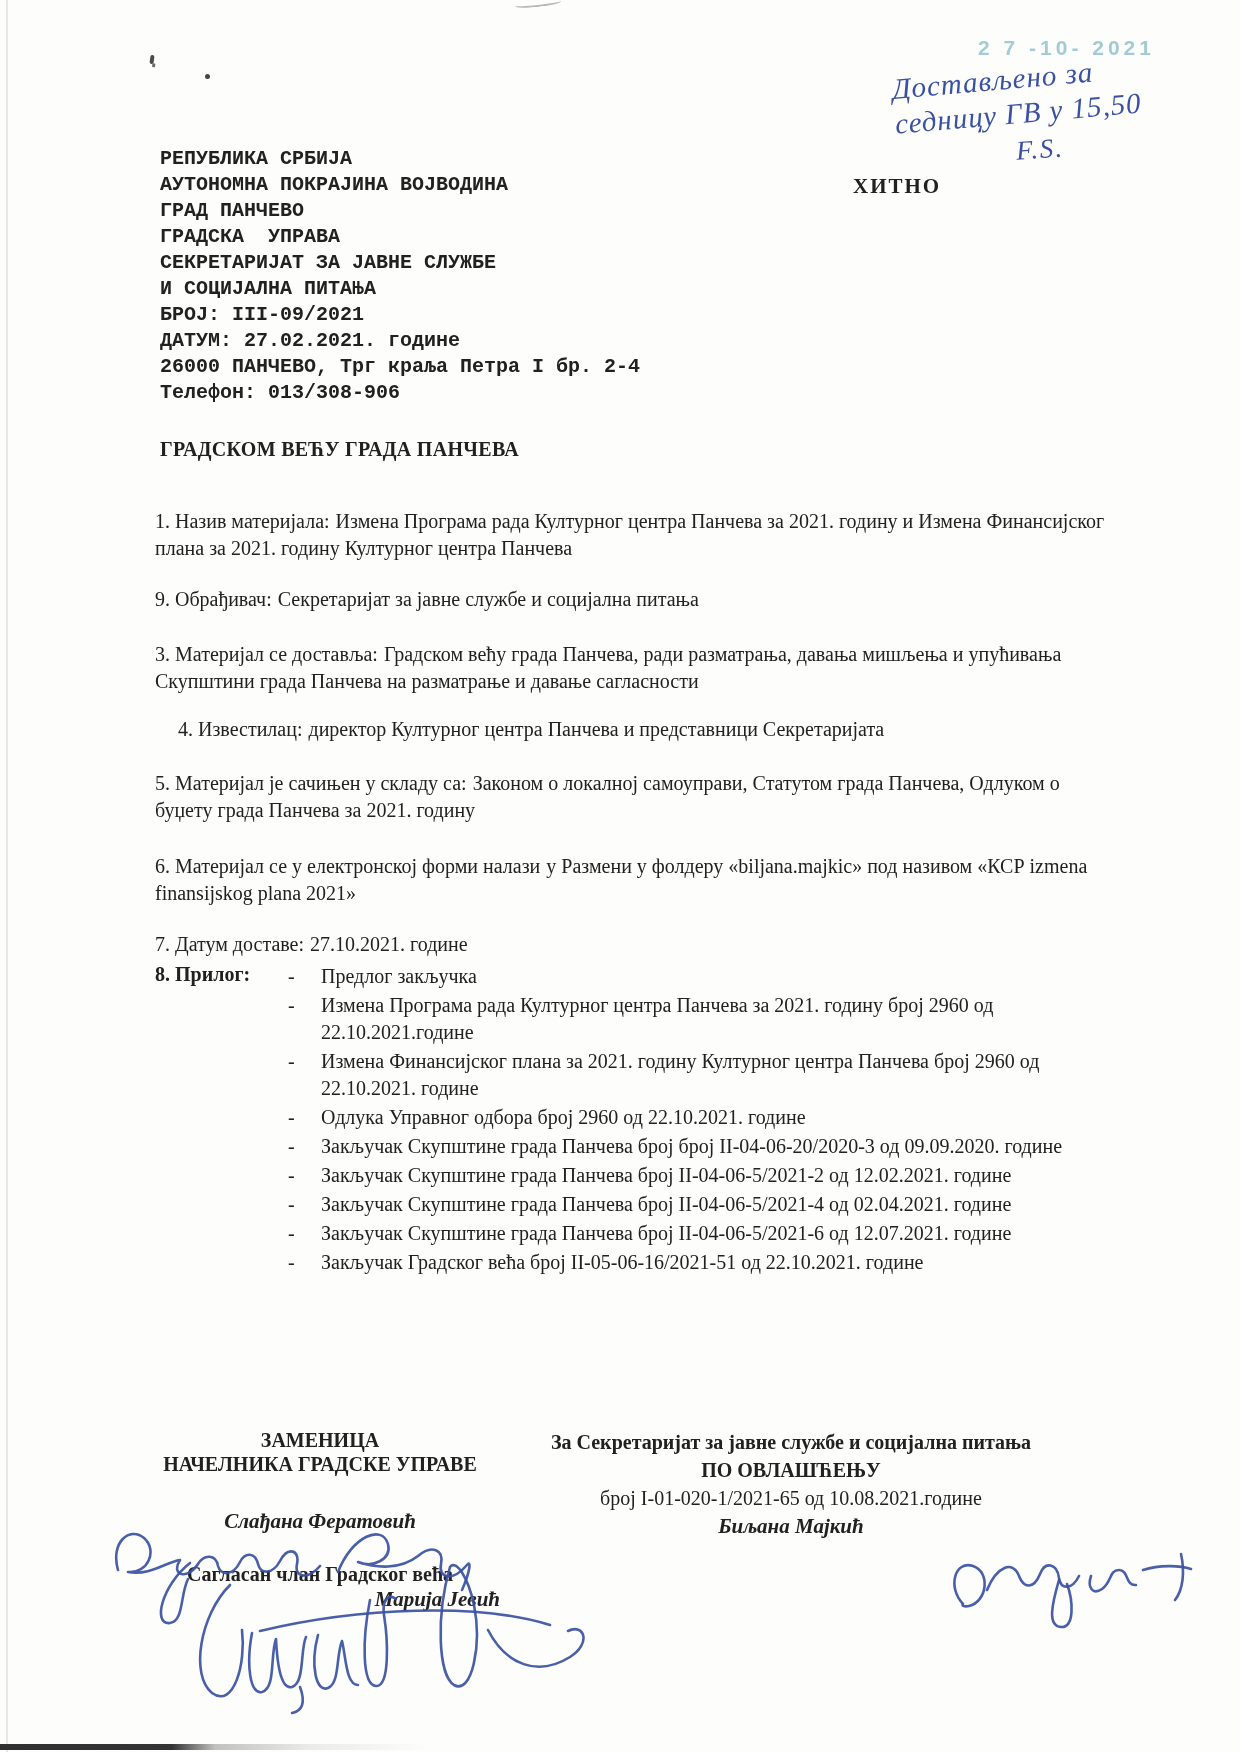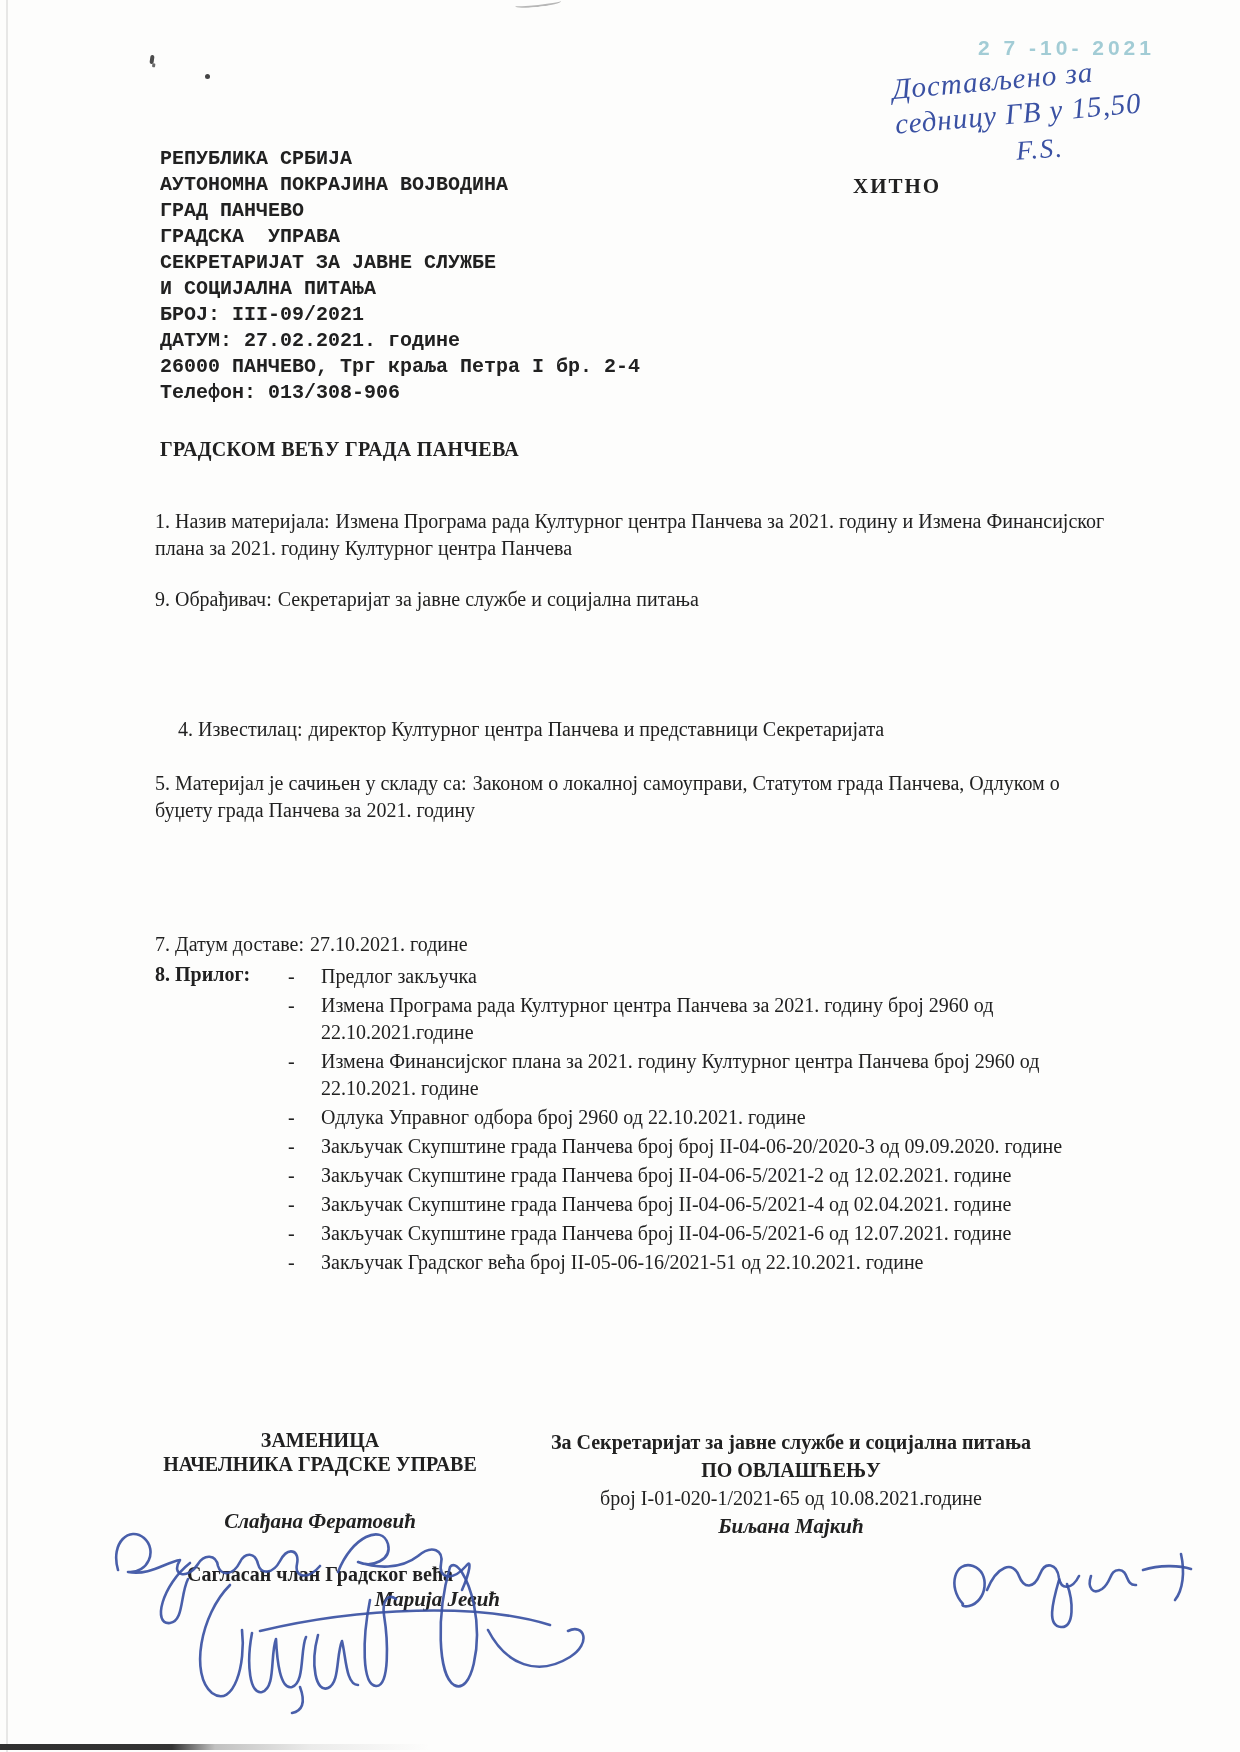--- a/index.html
+++ b/index.html
@@ -92,22 +92,24 @@
     <div>БРОЈ: III-09/2021</div>
     <div>ДАТУМ: 27.02.2021. године</div>
     <div>26000 ПАНЧЕВО, Трг краља Петра I бр. 2-4</div>
     <div>Телефон: 013/308-906</div>
   </div>
 
   <div class="recipient">ГРАДСКОМ ВЕЋУ ГРАДА ПАНЧЕВА</div>
 
   <p class="item" id="item1"><span class="lbl">1. Назив материјала:</span><span>Измена Програма рада Културног центра Панчева за 2021. годину и Измена Финансијског плана за 2021. годину Културног центра Панчева</span></p>
   <p class="item" id="item2"><span class="lbl">9. Обрађивач:</span><span>Секретаријат за јавне службе и социјална питања</span></p>
+  <p class="item" id="item3"><span class="lbl">3. Материјал се доставља:</span><span>Градском већу града Панчева, ради разматрања, давања мишљења и упућивања Скупштини града Панчева на разматрање и давање сагласности</span></p>
   <p class="item" id="item4"><span class="lbl">4. Известилац:</span><span>директор Културног центра Панчева и представници Секретаријата</span></p>
   <p class="item" id="item5"><span class="lbl">5. Материјал је сачињен у складу са:</span><span>Законом о локалној самоуправи, Статутом града Панчева, Одлуком о буџету града Панчева за 2021. годину</span></p>
+  <p class="item" id="item6"><span class="lbl">6. Материјал се у електронској форми налази</span><span>у Размени у фолдеру «biljana.majkic» под називом «КСР izmena finansijskog plana 2021»</span></p>
   <p class="item" id="item7"><span class="lbl">7. Датум доставе:</span><span>27.10.2021. године</span></p>
 
   <div class="att-label">8. Прилог:</div>
   <div class="att-list">
     <div class="att-row">
         <span class="dash">-</span>
         <span class="atext">Предлог закључка</span>
       </div>
     <div class="att-row">
         <span class="dash">-</span>

